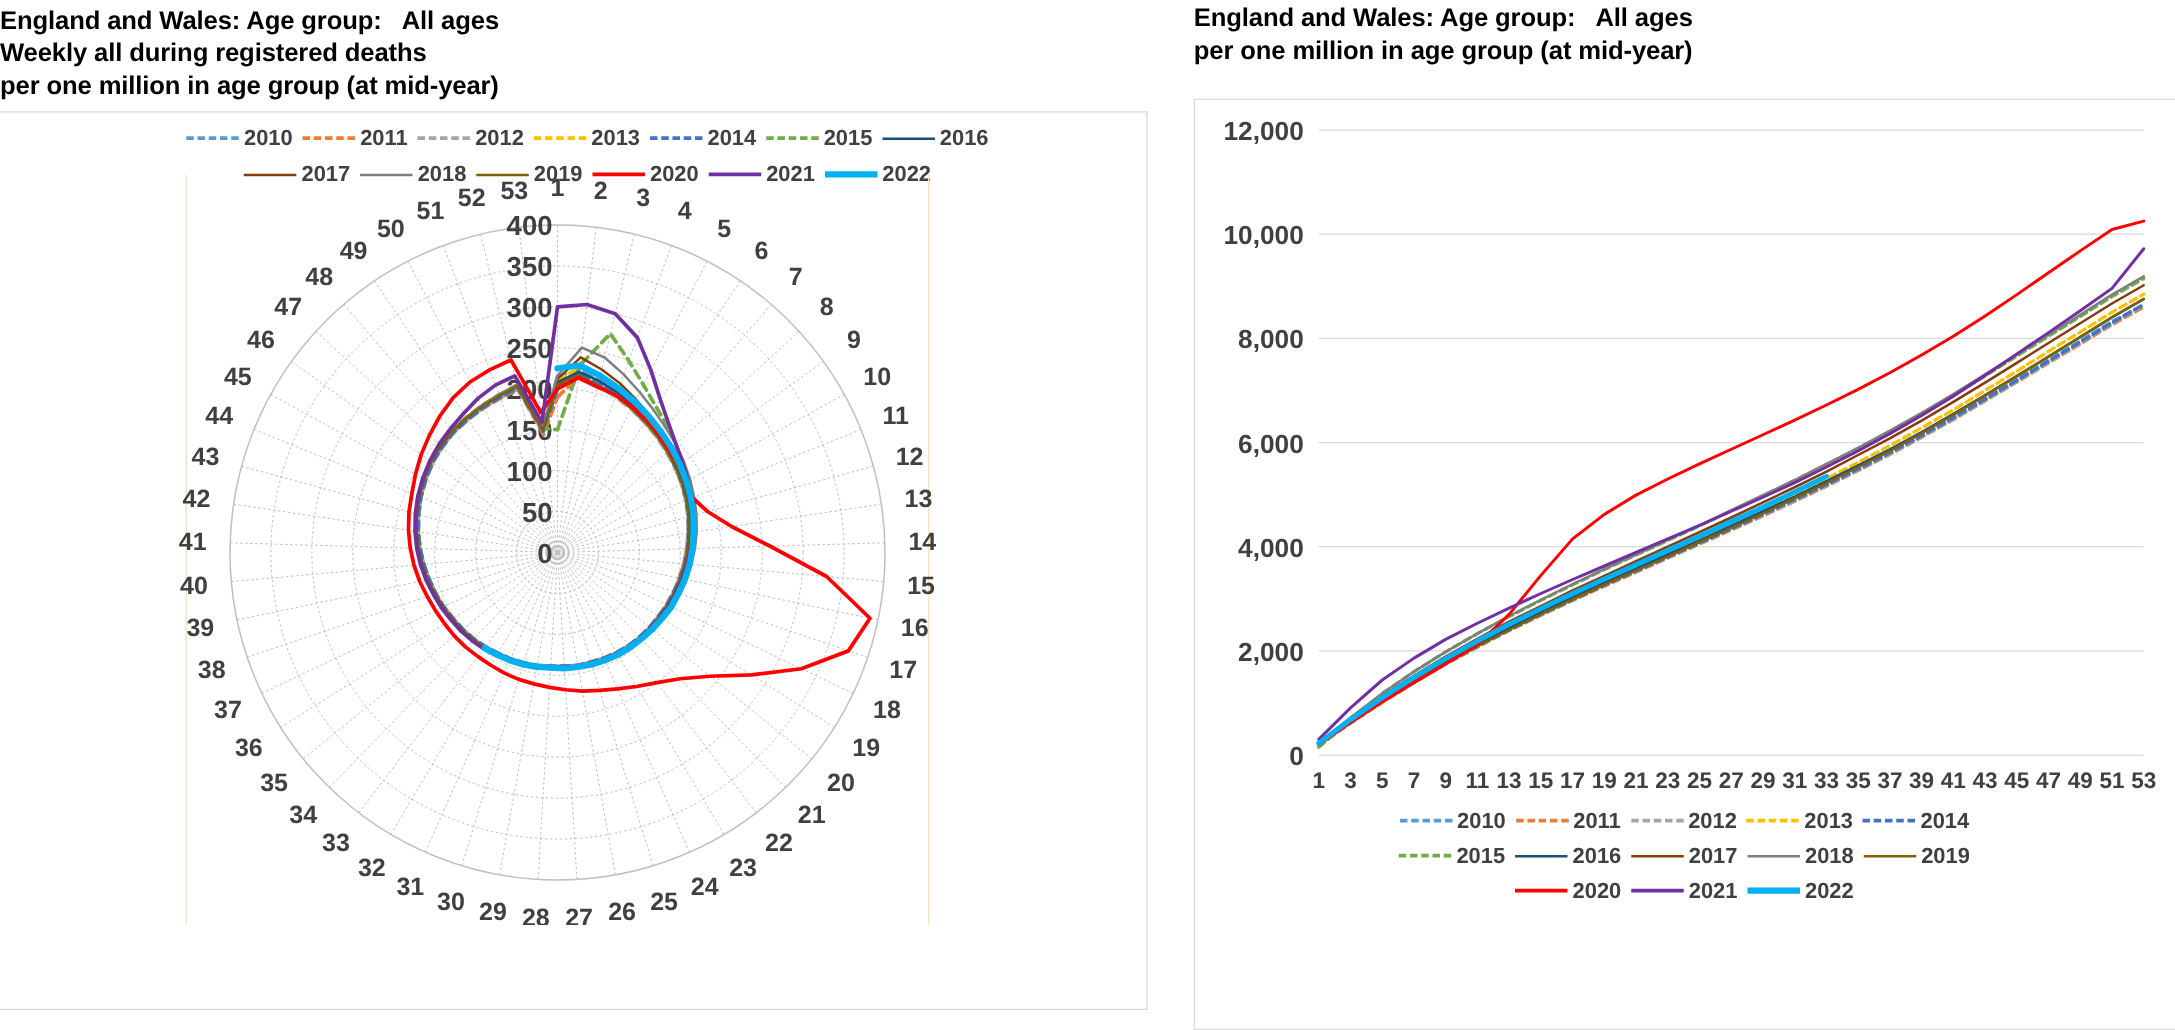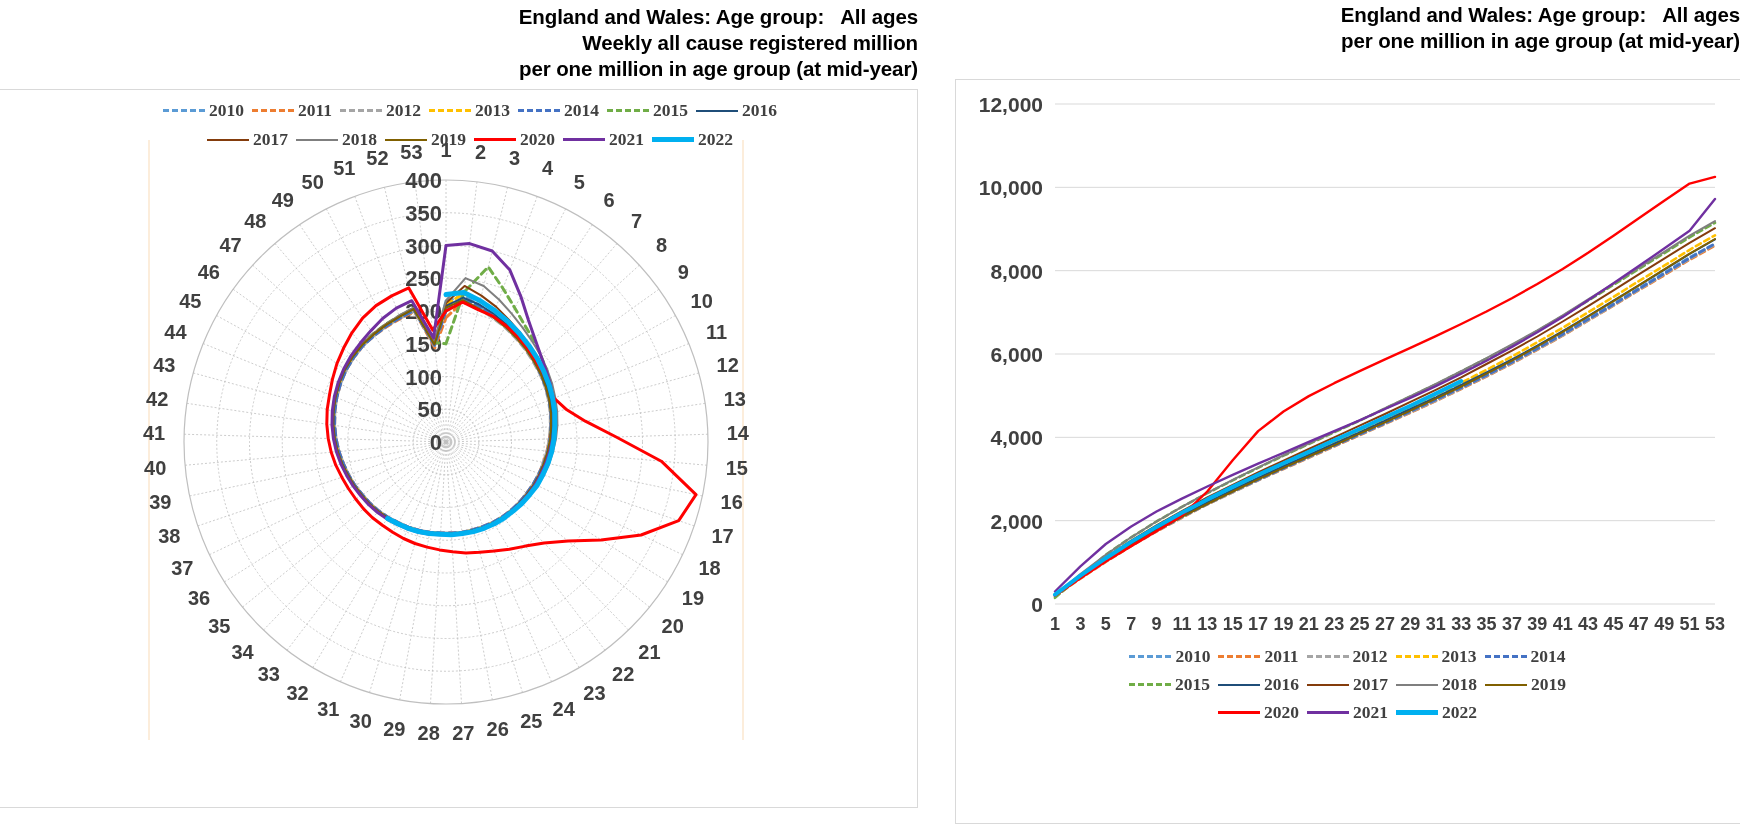--- a/index.html
+++ b/index.html
@@ -10,31 +10,31 @@
   .panel{position:absolute;box-sizing:border-box;background:#fff;}
   #left-panel{left:0;top:0;width:920px;height:808px;}
   #right-panel{left:955px;top:0;width:785px;height:824px;}
 
   .chart-frame{position:absolute;box-sizing:border-box;border:1px solid #d9d9d9;background:#fff;}
   #left-frame{left:0px;top:89px;width:918px;height:719px;border-left:none;}
   #right-frame{left:0px;top:79px;width:785px;height:745px;border-right:none;}
 
   
   .title{
-    text-align:right;font-weight:bold;color:#000;
+    text-align:left;font-weight:bold;color:#000;
     font-size:20.5px;line-height:26px;letter-spacing:-0.1px;
     position:absolute;
   }
   #left-title{left:0;top:4px;width:918px;}
   #right-title{left:0;top:2px;width:785px;}
   .title div{white-space:pre;}
 
   
   .legend{position:absolute;display:flex;flex-wrap:wrap;justify-content:center;align-items:center;}
-  .legend-row{display:flex;justify-content:center;align-items:center;width:100%;font-family:Liberation Serif, serif;}
+  .legend-row{display:flex;justify-content:center;align-items:center;width:100%;}
   .legend-item{display:flex;align-items:center;margin:0 4px;}
   .legend-swatch{display:inline-block;width:42px;height:0;margin-right:4px;}
   .legend-label{font-size:17.5px;font-weight:bold;color:#404040;}
 
   #left-legend{left:120px;top:100px;width:700px;}
   #left-legend .legend-row{margin-bottom:8px;}
 
   #right-legend{left:60px;top:646px;width:665px;}
   #right-legend .legend-row{margin-bottom:7px;}
 
@@ -48,21 +48,21 @@
 </style>
 </head>
 <body>
 
 <div class="stage">
 
   <div class="panel" id="left-panel">
 
     <div class="title" id="left-title">
       <div>England and Wales: Age group:   All ages</div>
-      <div>Weekly all cause registered million</div>
+      <div>Weekly all during registered deaths</div>
       <div>per one million in age group (at mid-year)</div>
     </div>
 
     <div class="chart-frame" id="left-frame"></div>
 
     <div class="legend" id="left-legend">
         <div class="legend-row">
           <div class="legend-item">
             <span class="legend-swatch" style="border-top: 3px dashed rgb(91, 155, 213);"></span>
             <span class="legend-label">2010</span>

